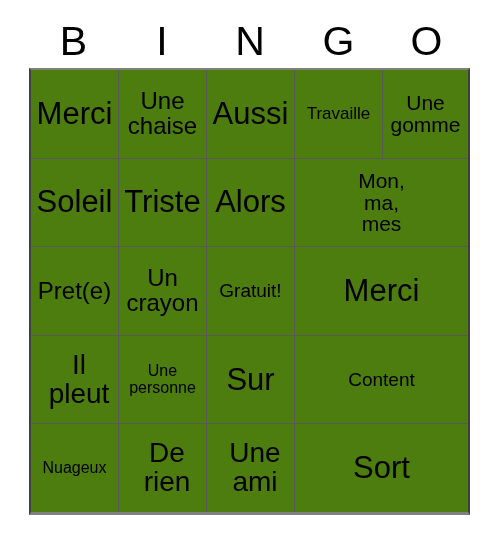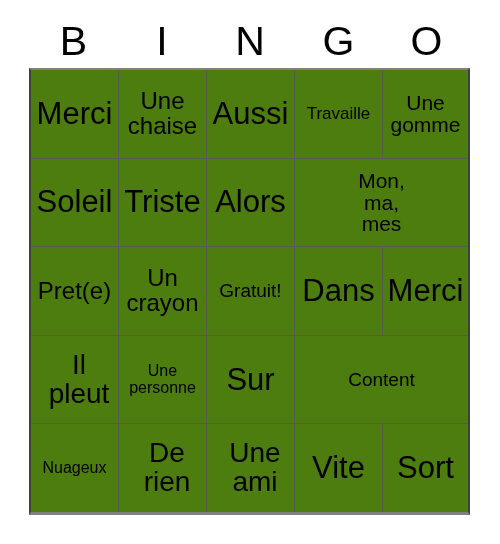--- a/index.html
+++ b/index.html
@@ -175,23 +175,20 @@
       <div class="cell c-0">
           <span class="cell-text fs-md">Pret(e)</span>
         </div>
       <div class="cell c-1">
           <span class="cell-text fs-md">Un
 crayon</span>
         </div>
       <div class="cell c-2">
           <span class="cell-text fs-xs">Gratuit!</span>
         </div>
-      <div class="cell c-3">
-          <span class="cell-text fs-xl">Dans</span>
-        </div>
       <div class="cell c-4">
           <span class="cell-text fs-xl">Merci</span>
         </div>
     </div>
 
     <div class="grid-row">
       <div class="cell c-0">
           <span class="cell-text fs-lg">Il
 pleut</span>
         </div>
@@ -212,22 +209,19 @@
           <span class="cell-text fs-tiny">Nuageux</span>
         </div>
       <div class="cell c-1">
           <span class="cell-text fs-lg">De
 rien</span>
         </div>
       <div class="cell c-2">
           <span class="cell-text fs-lg">Une
 ami</span>
         </div>
-      <div class="cell c-3">
-          <span class="cell-text fs-xl">Vite</span>
-        </div>
       <div class="cell c-4">
           <span class="cell-text fs-xl">Sort</span>
         </div>
     </div>
 
   </div>
 </div>
 
 </body></html>

